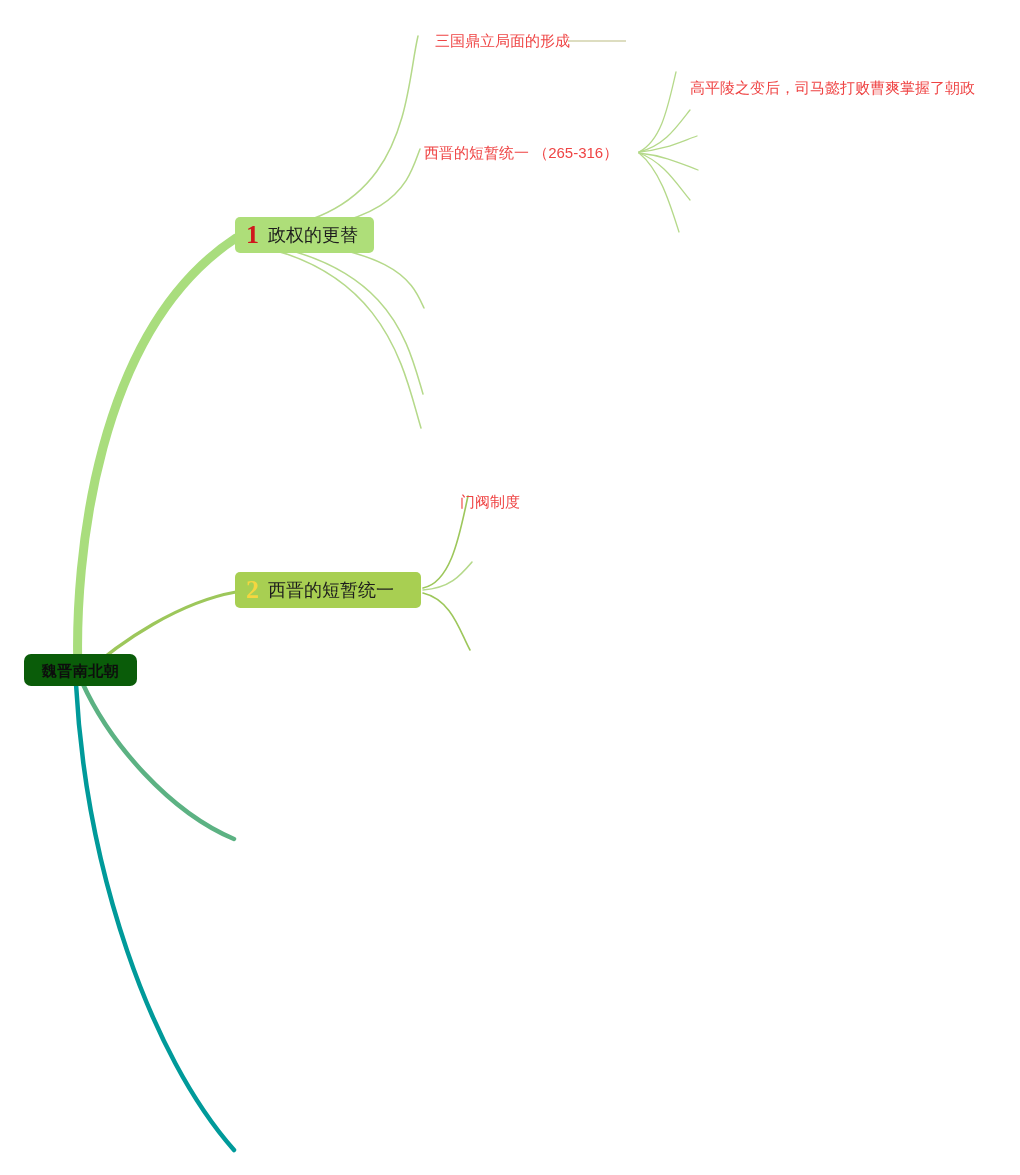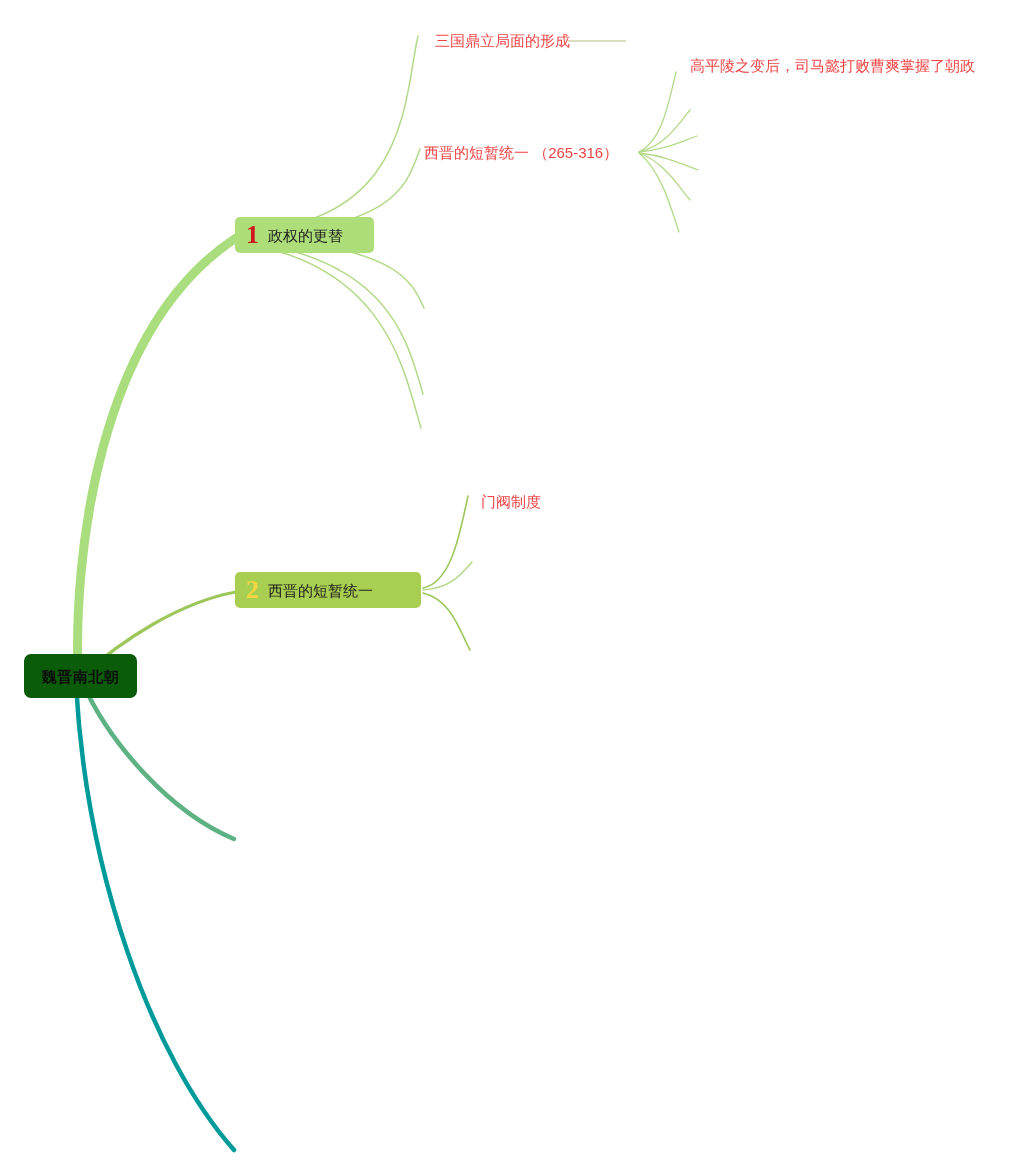--- a/index.html
+++ b/index.html
@@ -24,21 +24,21 @@
     width: 1020px;
     height: 1175px;
   }
 
   
   .root-node {
     position: absolute;
     left: 24px;
     top: 654px;
     width: 113px;
-    height: 44px;
+    height: 32px;
     background: #0a5c09;
     border-radius: 7px;
     display: flex;
     align-items: center;
     justify-content: center;
     z-index: 5;
   }
   .root-label {
     font-size: 15px;
     font-weight: bold;
@@ -73,39 +73,39 @@
   .branch-index {
     font-size: 26px;
     font-weight: bold;
     line-height: 1;
     margin-right: 9px;
     font-family: "Liberation Serif", "DejaVu Serif", serif;
   }
   .branch-node.n1 .branch-index { color: #d0171c; }
   .branch-node.n2 .branch-index { color: #f5d640; }
   .branch-label {
-    font-size: 15px;
+    font-size: 18px;
     color: #1d1d1d;
     line-height: 1;
     white-space: nowrap;
   }
 
   
   .topic-text {
     position: absolute;
     font-size: 15px;
     color: #ef4444;
     white-space: nowrap;
     line-height: 1;
     z-index: 4;
   }
   .topic-text.t-sanguo { left: 435px; top: 33px; }
   .topic-text.t-xijin  { left: 424px; top: 145px; }
-  .topic-text.t-gaoping{ left: 690px; top: 60px; font-family: Liberation Mono, monospace; }
-  .topic-text.t-menfa  { left: 481px; top: 494px; }
+  .topic-text.t-gaoping{ left: 690px; top: 80px; }
+  .topic-text.t-menfa  { left: 460px; top: 494px; }
 
   .topic-underline {
     position: absolute;
     left: 568px;
     top: 40px;
     width: 58px;
     height: 2px;
     background: #ddddc0;
     z-index: 3;
   }

